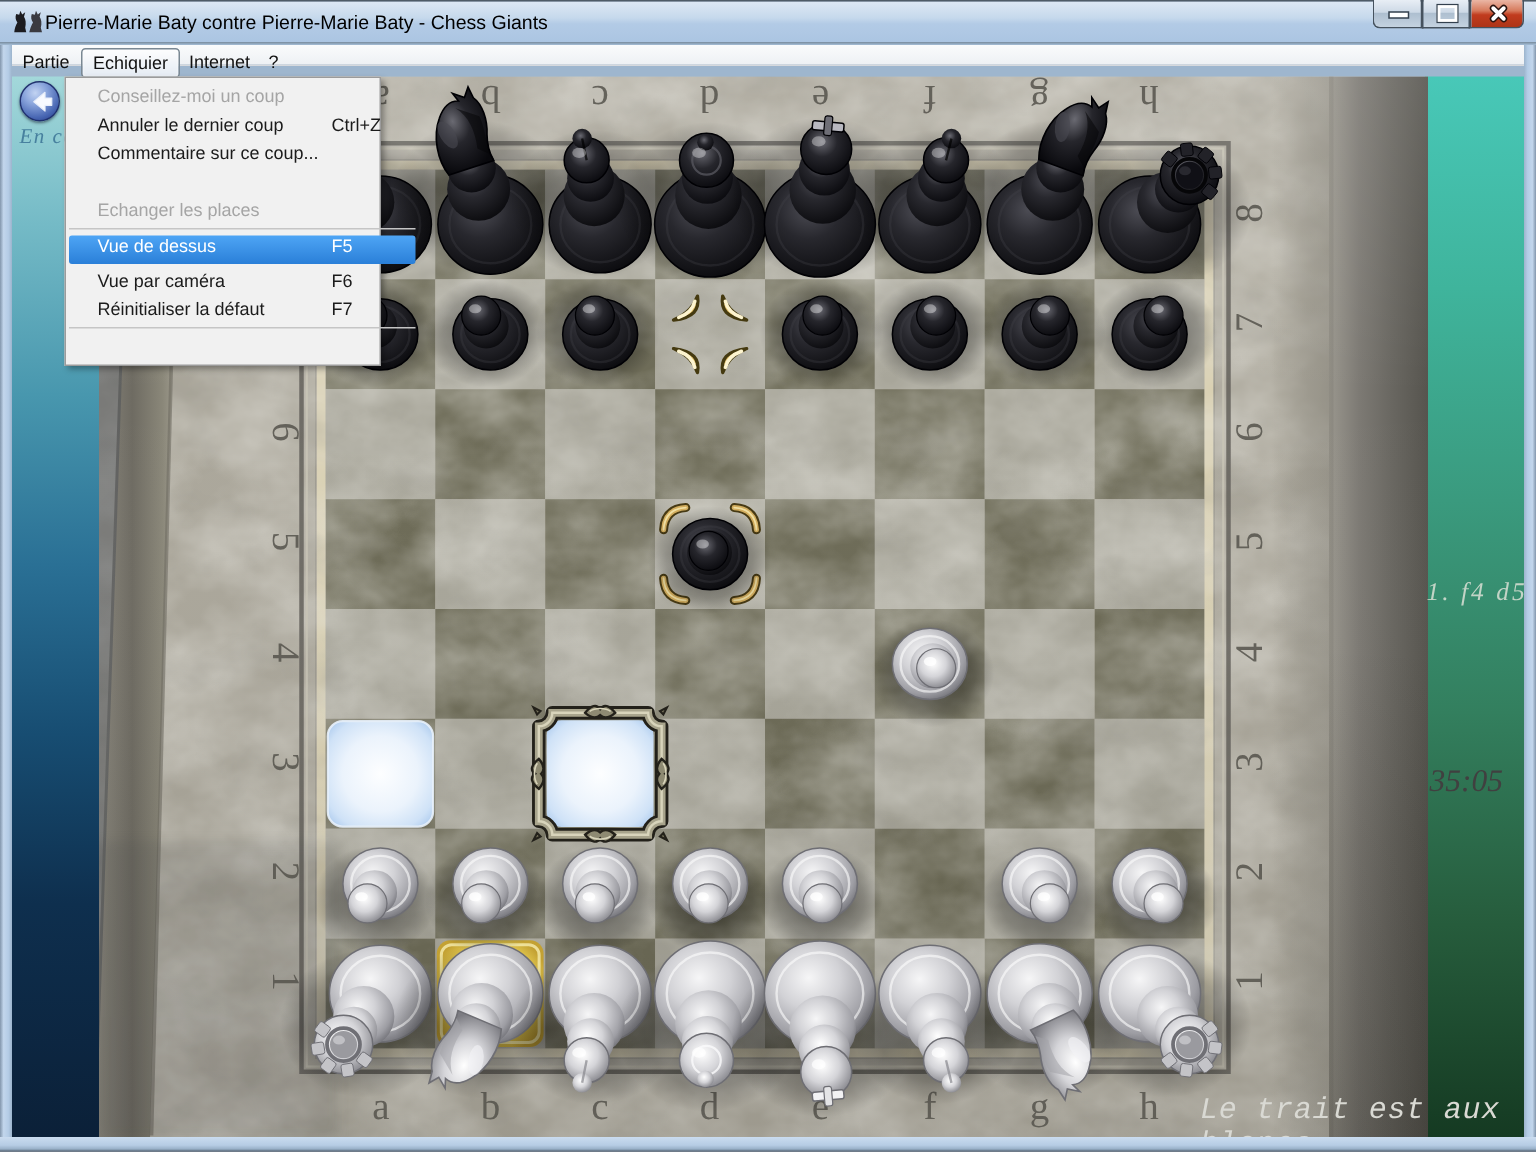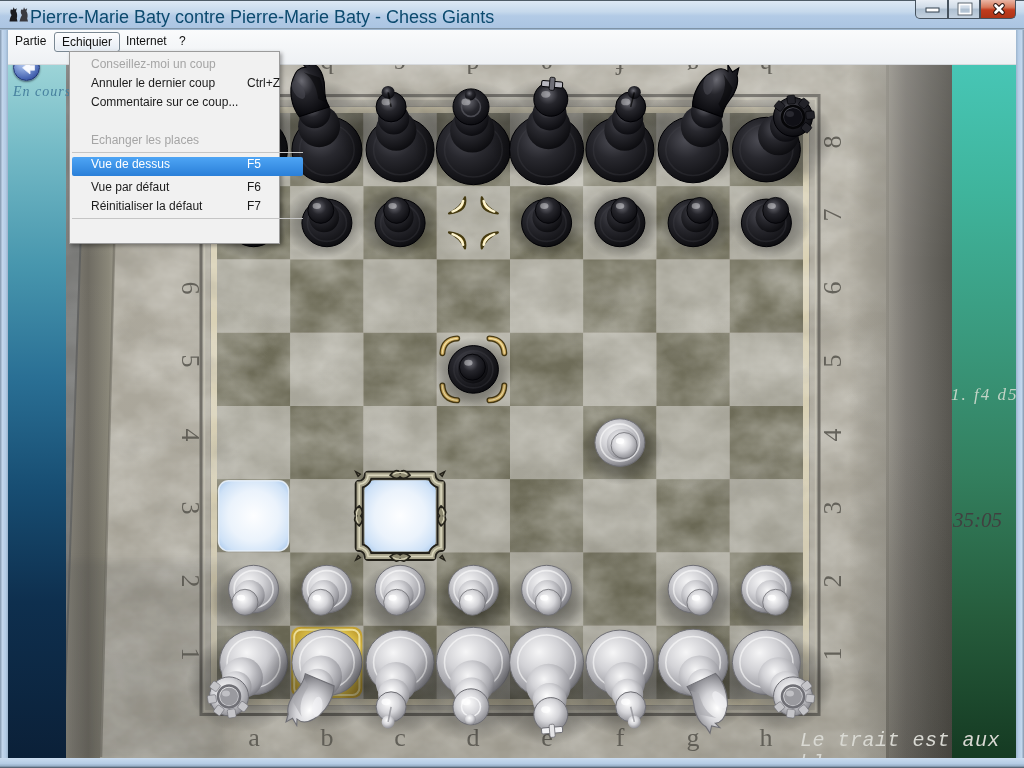--- a/index.html
+++ b/index.html
@@ -1,29 +1,29 @@
 <!DOCTYPE html>
 <html><head><meta charset="utf-8"><style>
 *{margin:0;padding:0;box-sizing:border-box}
 html,body{width:1024px;height:768px;overflow:hidden;font-family:"Liberation Sans",sans-serif}
 #win{position:absolute;left:0;top:0;width:1024px;height:768px;background:#9eb6ce}
 .abs{position:absolute}
 #titlebar{left:0;top:0;width:1024px;height:29px;
  background:linear-gradient(#dde8f4 0%,#c6d9ec 40%,#b3cbe6 55%,#abc5e2 100%);
  border-top:1px solid #4e5b66;border-bottom:1px solid #7f93a6}
-#title{left:30px;top:7px;font-size:18px;color:#0c4a6e}
+#title{left:30px;top:7px;font-size:13px;color:#000000}
 #ticon{left:8px;top:5px;width:19px;height:19px;font-size:16px;color:#222;line-height:19px}
 #caps{left:915px;top:0;width:101px;height:19px}
 .cap{position:absolute;top:0;height:19px;border:1px solid #46525e;border-top:none;
  background:linear-gradient(#e8eef5 0%,#cdd9e6 45%,#aebfd0 50%,#c4d2e0 100%)}
 #cmin{left:0;width:33px;border-bottom-left-radius:5px}
 #cmax{left:33px;width:32px}
 #ccls{left:65px;width:36px;border-bottom-right-radius:5px;
  background:linear-gradient(#eab6a5 0%,#d67a5c 40%,#c13c1e 55%,#ad3417 100%)}
-#menubar{left:0;top:30px;width:1024px;height:35px;background:linear-gradient(#fafbfc,#eef1f4);
+#menubar{left:0;top:30px;width:1024px;height:14px;background:linear-gradient(#fafbfc,#eef1f4);
  border-bottom:1px solid #d6d9dd;font-size:12px;color:#111}
 .mi{position:absolute;top:2px;padding:2px 7px}
 #miE{left:54px;border:1px solid #7a8893;border-radius:3px;
  background:linear-gradient(#fdfdfe,#e4ebf3);box-shadow:inset 0 0 2px #fff}
 #leftbar{left:8px;top:51px;width:60px;height:707px;
  background:linear-gradient(#a3d8da 0%,#74bac6 14%,#4897ae 30%,#2a7095 46%,#174d72 62%,#0e2f4e 78%,#0b2038 100%)}
 #rightbar{left:950px;top:51px;width:66px;height:707px;
  background:linear-gradient(#48c8b8 0%,#3fb49c 20%,#3a9a7e 40%,#337f5e 60%,#265c3c 80%,#153a22 100%)}
 #board{left:66px;top:51px}
 #backbtn{left:13px;top:54px;width:27px;height:27px;border-radius:50%;
@@ -36,21 +36,21 @@
 #clock{left:953px;top:508px;font-family:"Liberation Serif",serif;font-style:italic;
  font-size:21px;color:#404040}
 #trait{left:800px;top:729px;font-family:Liberation Mono, monospace;font-style:italic;
  font-size:20px;color:#d9d9d3;letter-spacing:0.5px}
 #lborder{left:0;top:30px;width:8px;height:730px;
  background:linear-gradient(90deg,#8296ac,#c2d6ec 30%,#b4cce6 70%,#9cb4cc)}
 #rborder{left:1016px;top:30px;width:8px;height:730px;
  background:linear-gradient(90deg,#9cb4cc,#b4cce6 30%,#c2d6ec 70%,#8296ac)}
 #bborder{left:0;top:758px;width:1024px;height:10px;
  background:linear-gradient(#cadcf0 0%,#b6cce4 55%,#98b0c8 80%,#5a6878 95%,#9aa2aa 100%)}
-#menu{left:69px;top:51px;width:211px;height:193px;background:#f1f1f1;
+#menu{left:43px;top:51px;width:211px;height:193px;background:#f1f1f1;
  border:1px solid #9b9b9b;box-shadow:2px 2px 4px rgba(0,0,0,.35);font-size:12px;color:#1b1b1b}
 .mrow{position:absolute;left:0;width:236px;height:19px;line-height:19px}
 .mrow .lab{position:absolute;left:21px}
 .mrow .sc{position:absolute;left:177px}
 .gray{color:#a5a5a5}
 #hl{position:absolute;left:2px;top:105px;width:231px;height:19px;
  background:linear-gradient(#4ea5f5,#2a7fd8);border-radius:2px;color:#fff}
 .sep{position:absolute;left:2px;width:231px;border-top:1px solid #c5c5c5}
 </style></head>
 <body>
@@ -636,21 +636,21 @@
       </div>
   <div class="mrow gray" style="top:79px">
         <span class="lab">Echanger les places</span>
       </div>
   <div class="sep" style="top:100px"></div>
   <div id="hl">
         <span class="lab" style="position:absolute;left:19px">Vue de dessus</span>
         <span style="position:absolute;left:175px">F5</span>
       </div>
   <div class="mrow" style="top:126px">
-        <span class="lab">Vue par défaut</span>
+        <span class="lab">Vue par caméra</span>
         <span class="sc">F6</span>
       </div>
   <div class="mrow" style="top:145px">
         <span class="lab">Réinitialiser la défaut</span>
         <span class="sc">F7</span>
       </div>
   <div class="sep" style="top:166px"></div>
  </div>
 </div>
 </body></html>

